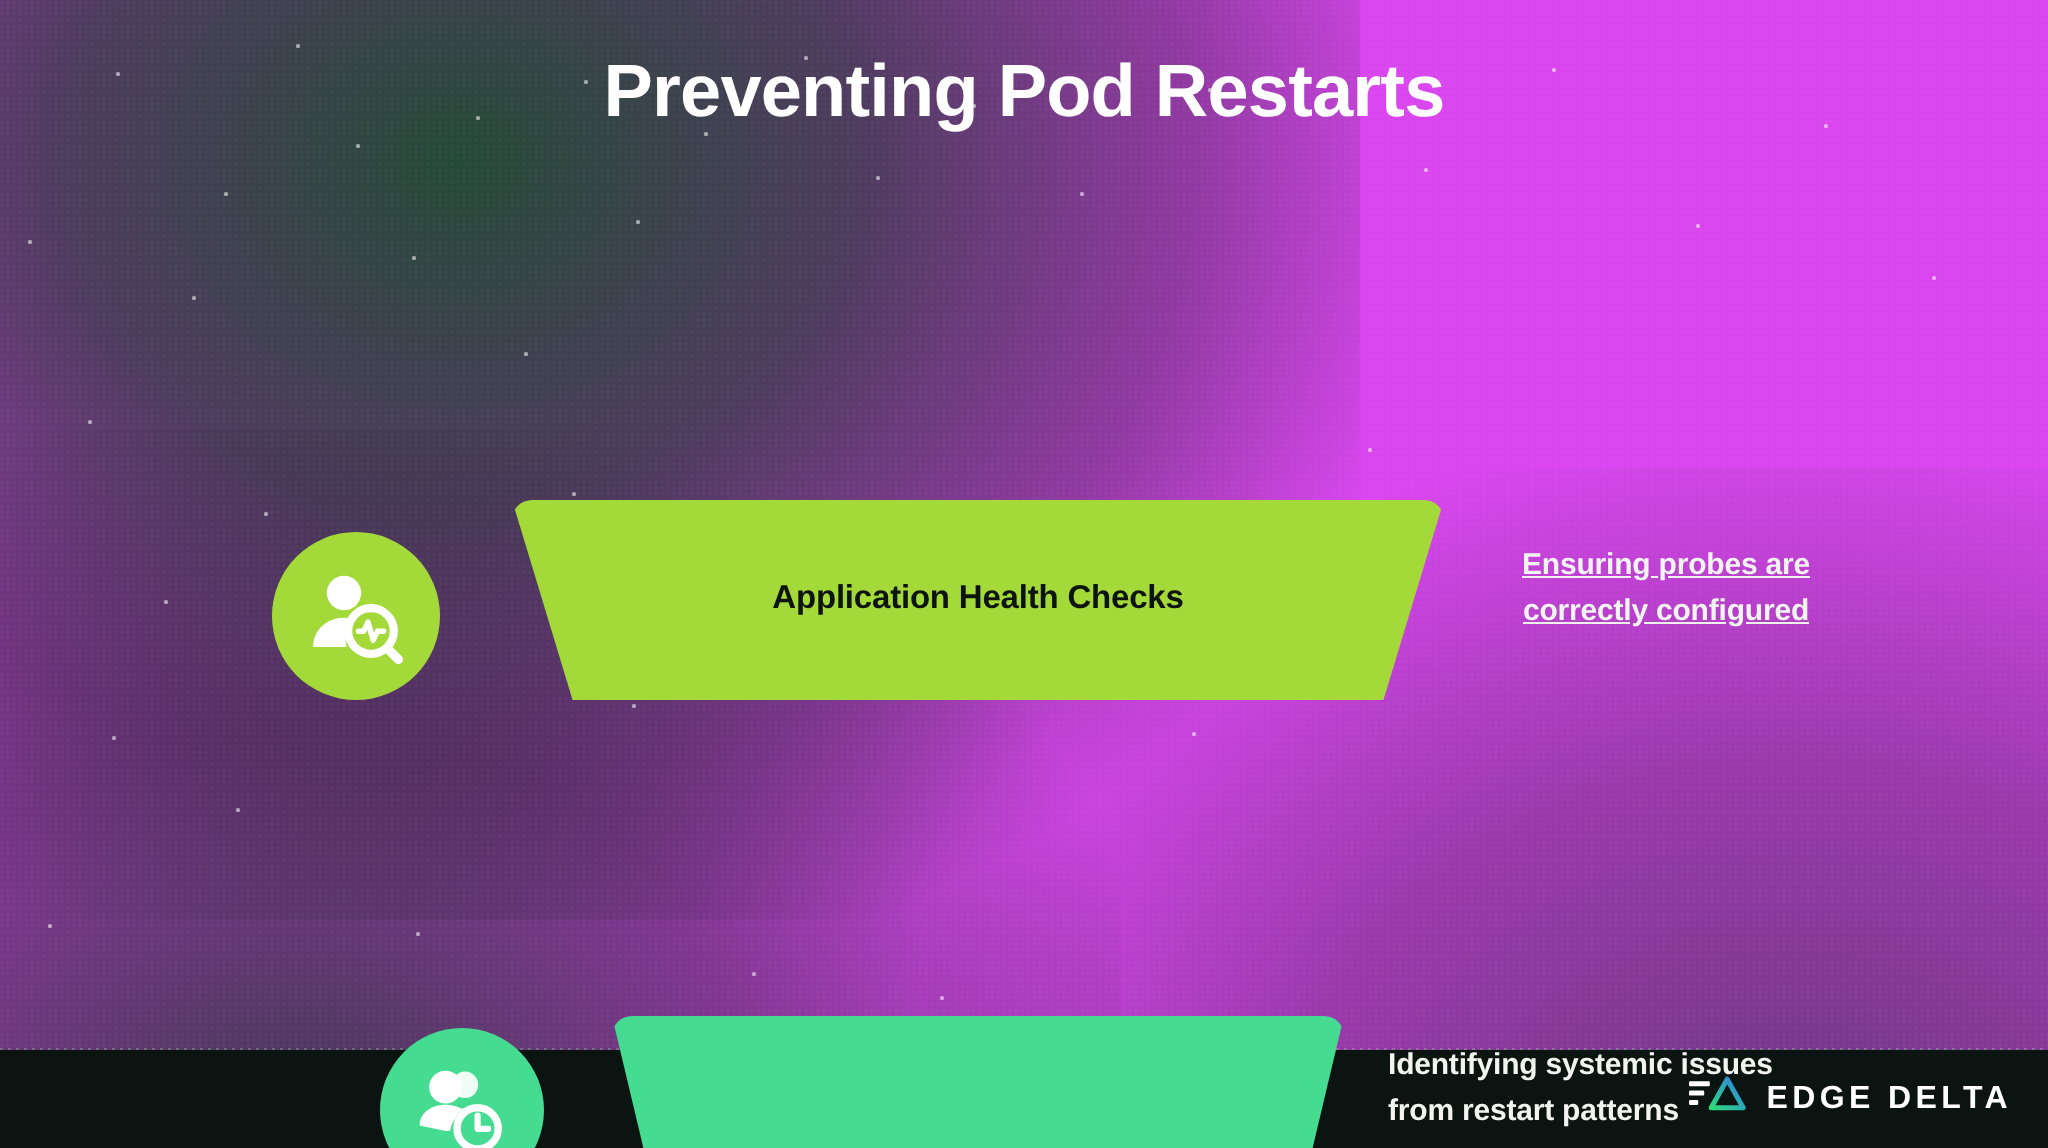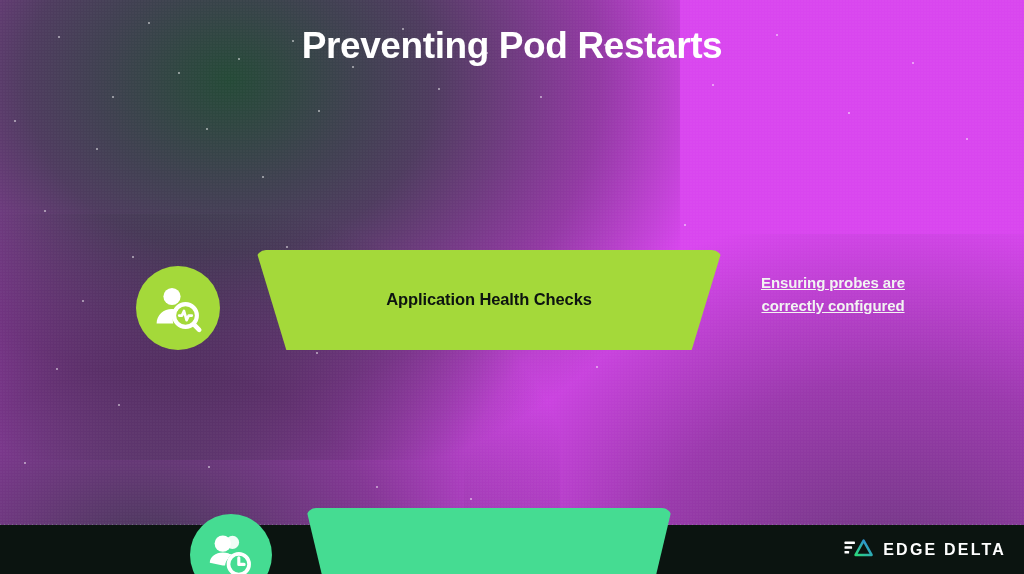--- a/index.html
+++ b/index.html
@@ -249,20 +249,21 @@
           <circle cx="33.8" cy="35.2" r="12.1" fill="#45dc92"></circle>
           <circle cx="33.8" cy="35.2" r="10.3" fill="none" stroke="#ffffff" stroke-width="3.7"></circle>
           <path d="M33.8 28.8v6.6h5.3" fill="none" stroke="#ffffff" stroke-width="3.1" stroke-linecap="round" stroke-linejoin="round"></path>
         </svg>
       </div>
 
       <div class="banner" style="left:306px; width:366px; top:256px;">
         <div class="shape" style="background:#45dc92;"></div>
       </div>
 
+      <div class="desc left" style="left:694px; width:194px; top:270px;">Identifying systemic issues from restart patterns</div>
     </div>
 
     <div class="row" style="top:374px; left:0; right:0;">
 
       
 
       
 
       
     </div>

